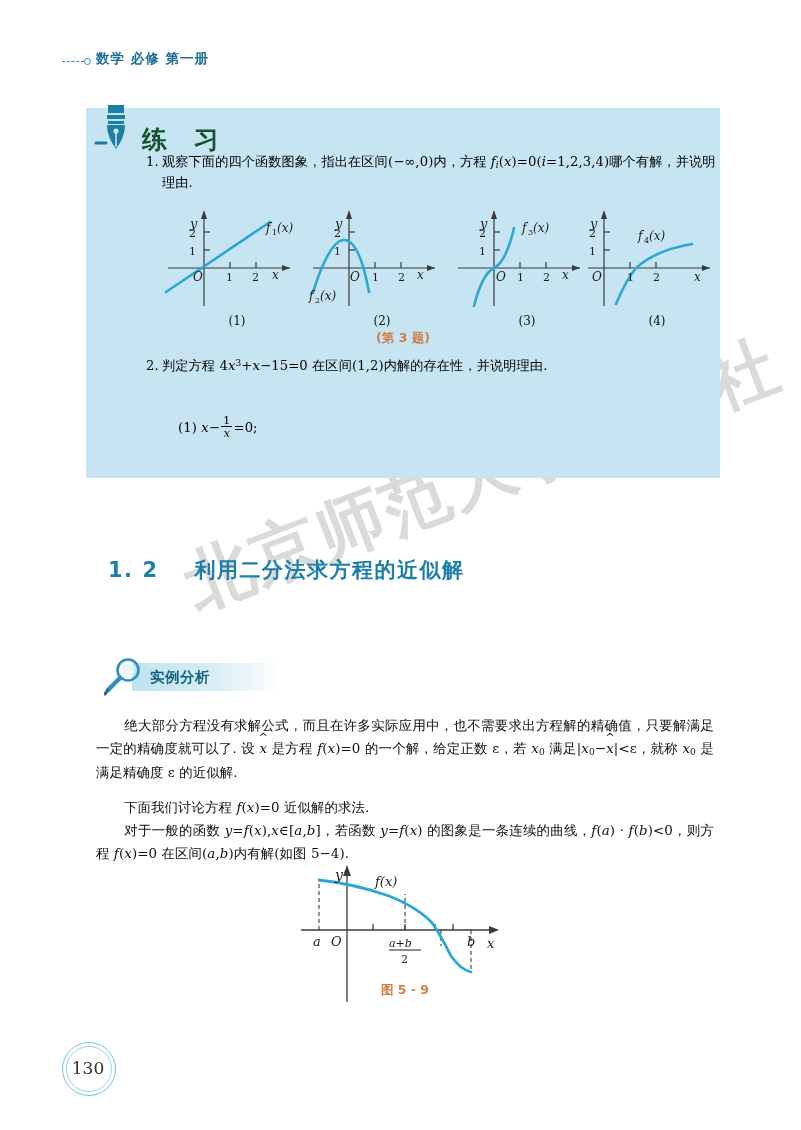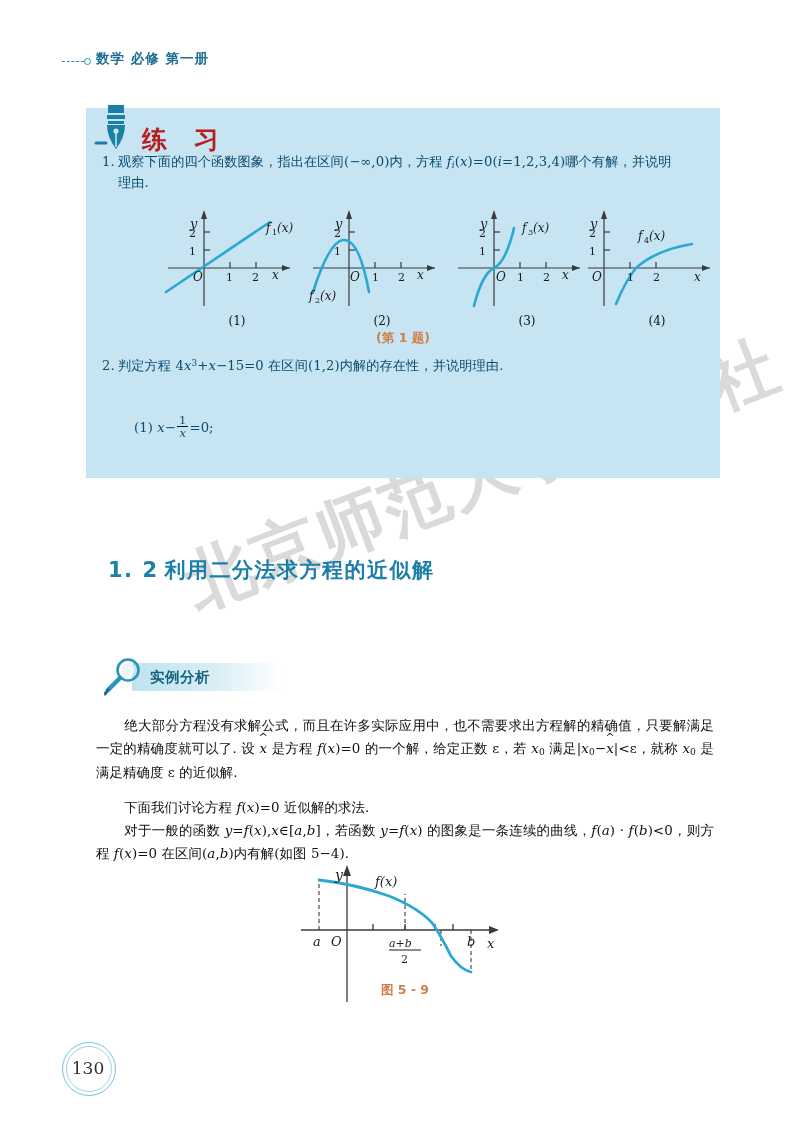--- a/index.html
+++ b/index.html
@@ -75,31 +75,32 @@
     width: 44px;
     height: 52px;
     position: relative;
     margin-top: -14px;
   }
   #exercise-title {
     font-family: "DejaVu Sans", "Liberation Sans", sans-serif;
     font-weight: bold;
     font-size: 25px;
     letter-spacing: 9px;
-    color: #b91c1c;
+    color: #14532d;
     margin-left: 4px;
     padding-top: 6px;
   }
 
   .ex-item {
     position: absolute;
     font-size: 13.2px;
     line-height: 1.55;
-    color: #0c4a6e;
+    color: #000000;
     letter-spacing: 0.1px;
+    margin-left: 44px;
   }
   .ex-num { display: inline-block; width: 16px; }
   .indent-hang { padding-left: 16px; }
 
   i.mi { font-style: italic; font-family: "DejaVu Serif", "Liberation Serif", serif; }
   .sub { font-size: 0.68em; vertical-align: -0.25em; }
   .sup { font-size: 0.68em; vertical-align: 0.45em; }
 
   
   .frac {
@@ -165,21 +166,21 @@
     position: absolute;
     left: 108px;
     top: 556px;
     font-family: "DejaVu Sans", "Liberation Sans", sans-serif;
     font-weight: bold;
     font-size: 21px;
     color: #1c7fa8;
     letter-spacing: 1.5px;
     white-space: nowrap;
   }
-  #section-heading .sec-num { margin-right: 6px; }
+  #section-heading .sec-num { margin-right: 36px; }
 
   
   #subsection-badge {
     position: absolute;
     left: 104px;
     top: 659px;
     width: 180px;
     height: 36px;
   }
   #subsection-badge .badge-bg {
@@ -431,21 +432,21 @@
         <text x="71" y="85" font-size="11" font-family="DejaVu Serif, serif" fill="#1c1c1c">2</text>
         <text x="112" y="85" font-size="12" font-style="italic" font-family="DejaVu Serif, serif" fill="#1c1c1c">x</text>
         <text x="56" y="44" font-size="12" font-style="italic" font-family="DejaVu Serif, serif" fill="#1c1c1c">f</text>
         <text x="62" y="47" font-size="8" font-family="DejaVu Serif, serif" fill="#1c1c1c">4</text>
         <text x="67" y="44" font-size="12" font-style="italic" font-family="DejaVu Serif, serif" fill="#1c1c1c">(x)</text>
       </svg>
       <div class="graph-caption">(4)</div>
     </div>
   </div>
 
-  <div id="figure-number-1">(第 1 题)</div>
+  <div id="figure-number-1">(第 3 题)</div>
 
   <div class="ex-item" style="left:16px; top:248px; width:600px;">
     <span class="ex-num">2.</span><span>判定方程 4<i class="mi">x</i><span class="sup">3</span>+<i class="mi">x</i>−15=0 在区间(1,2)内解的存在性，并说明理由.</span>
   </div>
 
 
   <div class="ex-item" style="left:48px; top:306px; width:560px;">
     <span>(1)</span>
     <span> <i class="mi">x</i>−<span class="frac"><span class="num">1</span><span class="den"><i class="mi">x</i></span></span>=0;</span>
   </div>

